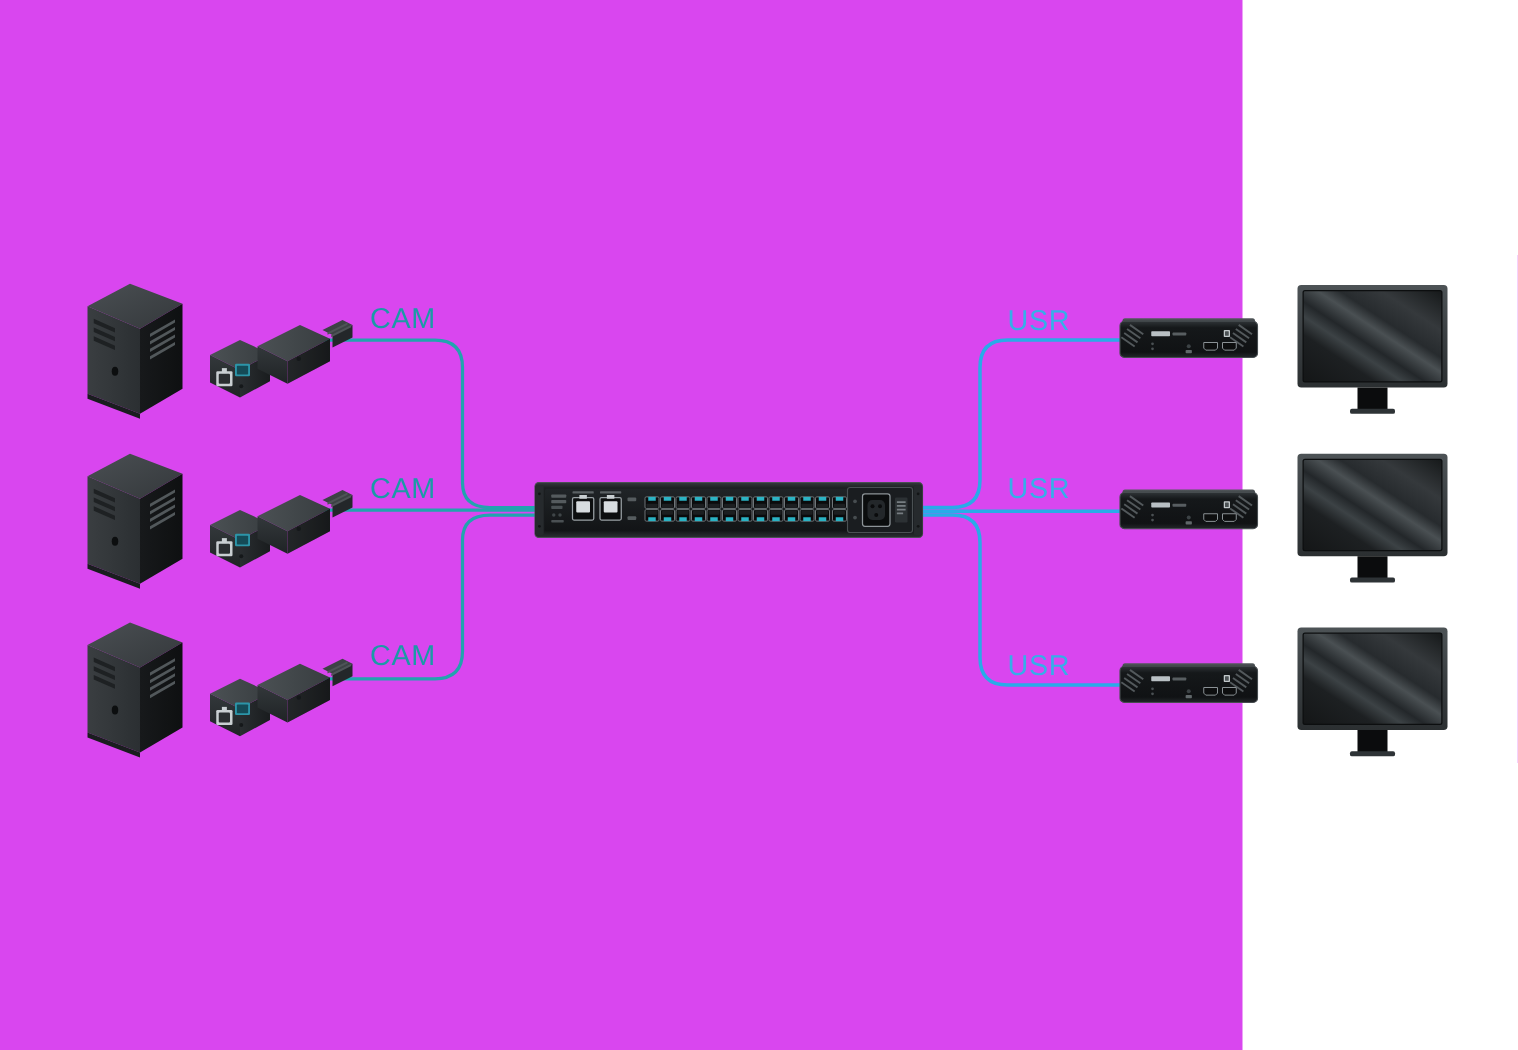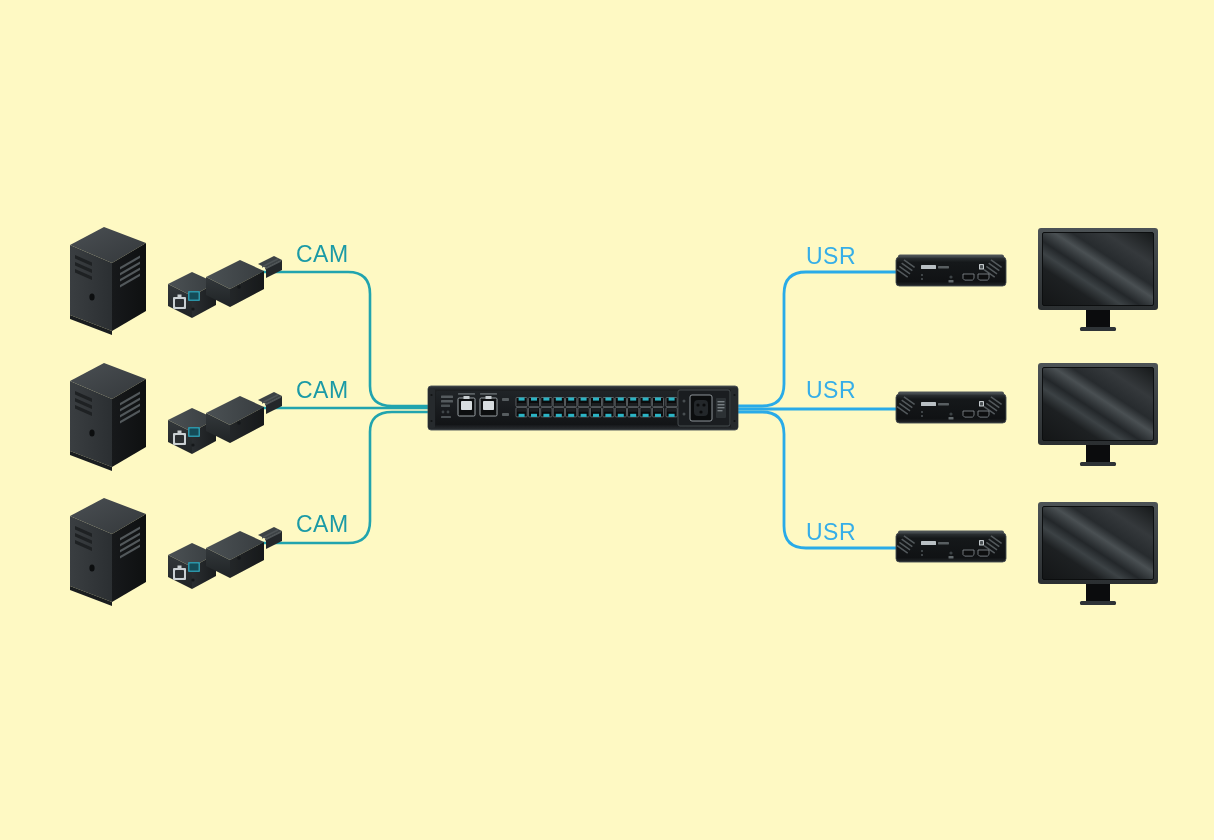--- a/index.html
+++ b/index.html
@@ -8,23 +8,23 @@
     background: #ffffff;
   }
   body {
     width: 1214px;
     height: 840px;
     font-family: "Liberation Sans", sans-serif;
     overflow: hidden;
   }
   #diagram-root {
     position: relative;
-    width: 1214px;
+    width: 994px;
     height: 840px;
-    background: #fef9c3;
+    background: #d946ef;
   }
   #diagram-svg {
     display: block;
     width: 1214px;
     height: 840px;
   }
   .link-label {
     font-family: "Liberation Sans", sans-serif;
     font-size: 23px;
     font-weight: 400;

